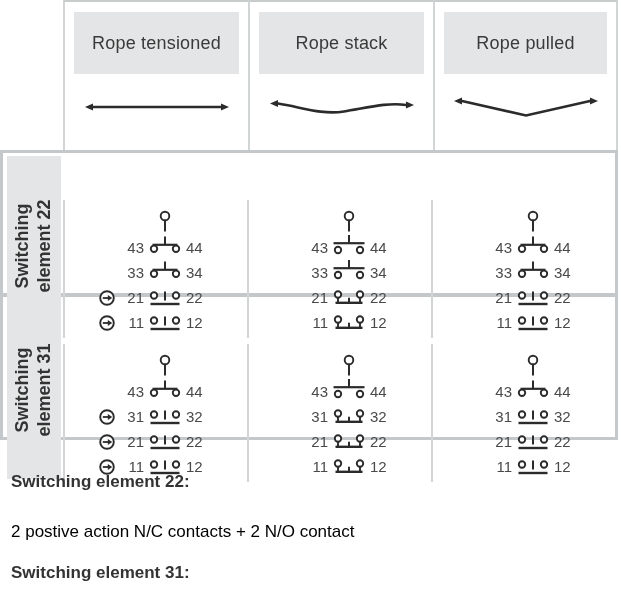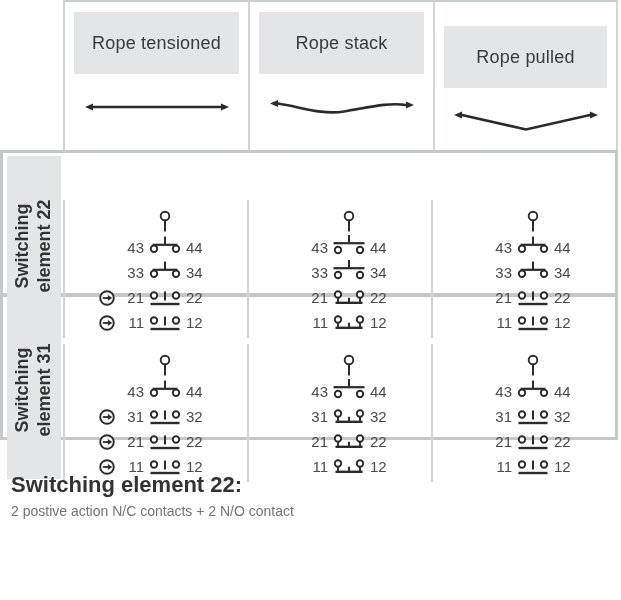--- a/index.html
+++ b/index.html
@@ -4,38 +4,38 @@
 <style>
   html,body{margin:0;padding:0;background:#ffffff;}
   body{width:621px;height:600px;font-family:"Liberation Sans",sans-serif;-webkit-font-smoothing:antialiased;}
   .page{position:relative;width:621px;height:600px;background:#fff;overflow:hidden;}
 
   
   .tbl{width:618px;}
   .header-row{display:grid;grid-template-columns:63px 1fr 1fr 1fr;height:150px;width:618px;}
   .header-spacer{background:#fff;}
   .header-cell{border-top:2px solid #c9cccd;border-left:2px solid #d2d5d6;display:flex;flex-direction:column;align-items:center;}
-  .header-cell.last{border-right:2px solid #d2d5d6;justify-content:center;}
+  .header-cell.last{border-right:2px solid #d2d5d6;}
   .hlabel-box{margin-top:10px;width:calc(100% - 18px);height:62px;background:#e4e5e6;display:flex;align-items:center;justify-content:center;}
   .hlabel-box span{font-size:18px;color:#3a3a3a;letter-spacing:0.2px;}
   .rope-svg{margin-top:20px;}
 
   .body{width:612px;border:3px solid #c5c8ca;}
   .body-row{display:grid;grid-template-columns:60px 1fr 1fr 1fr;height:140px;}
   .body-row + .body-row{border-top:4px solid #c5c8ca;}
   .row-label-cell{padding:3px 2px 3px 4px;}
   .label-box{background:#e4e5e6;width:100%;height:100%;display:flex;align-items:center;justify-content:center;overflow:visible;}
   .rot{transform:rotate(-90deg);text-align:center;font-weight:bold;font-size:18px;line-height:1.22;white-space:nowrap;color:#333;}
   .data-cell{border-left:2px solid #d2d5d6;display:flex;align-items:center;justify-content:center;margin-top:47px;}
 
   
   .notes{margin:30px 0 0 11px;}
   .note{margin-bottom:17px;}
-  .note-title{font-size:22px;font-weight:bold;color:#333;line-height:1.4;}
-  .note-text{font-size:14px;color:#737373;line-height:1.5;}
+  .note-title{font-size:17px;font-weight:bold;color:#333;line-height:1.4;}
+  .note-text{font-size:17px;color:#000000;line-height:1.5;margin-top:25px;}
 </style>
 </head>
 <body>
 
 <div class="page">
 
   <div class="tbl">
 
     <div class="header-row">
       <div class="header-spacer"></div>
@@ -299,16 +299,17 @@
 
     </div>
   </div>
 
   <div class="notes">
     <div class="note">
       <div class="note-title">Switching element 22:</div>
       <div class="note-text">2 postive action N/C contacts + 2 N/O contact</div>
     </div>
     <div class="note">
+      <div class="note-title">Switching element 31:</div>
     </div>
   </div>
 
 </div>
 
 </body></html>

